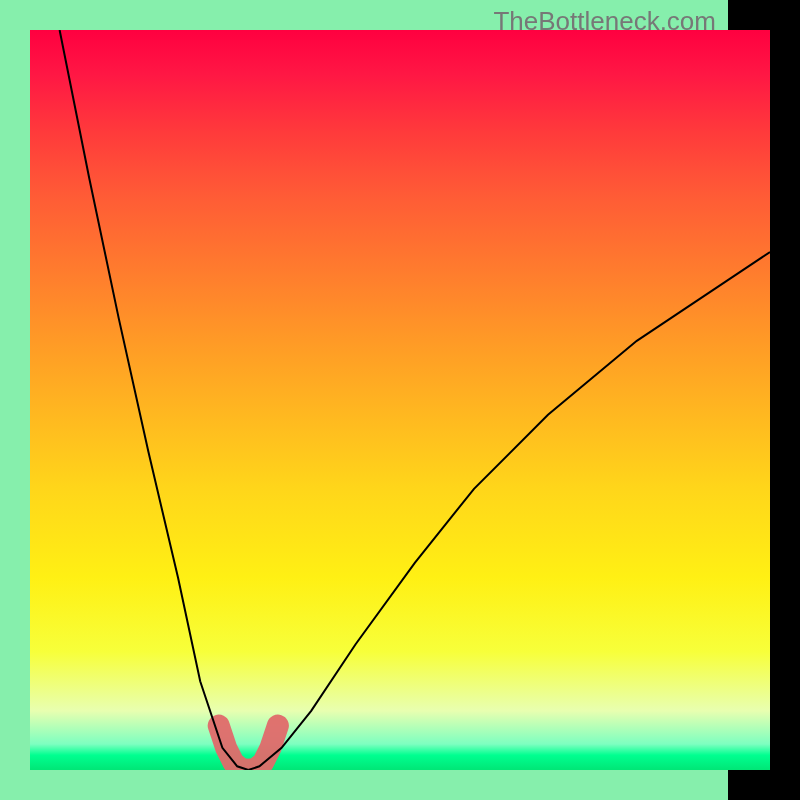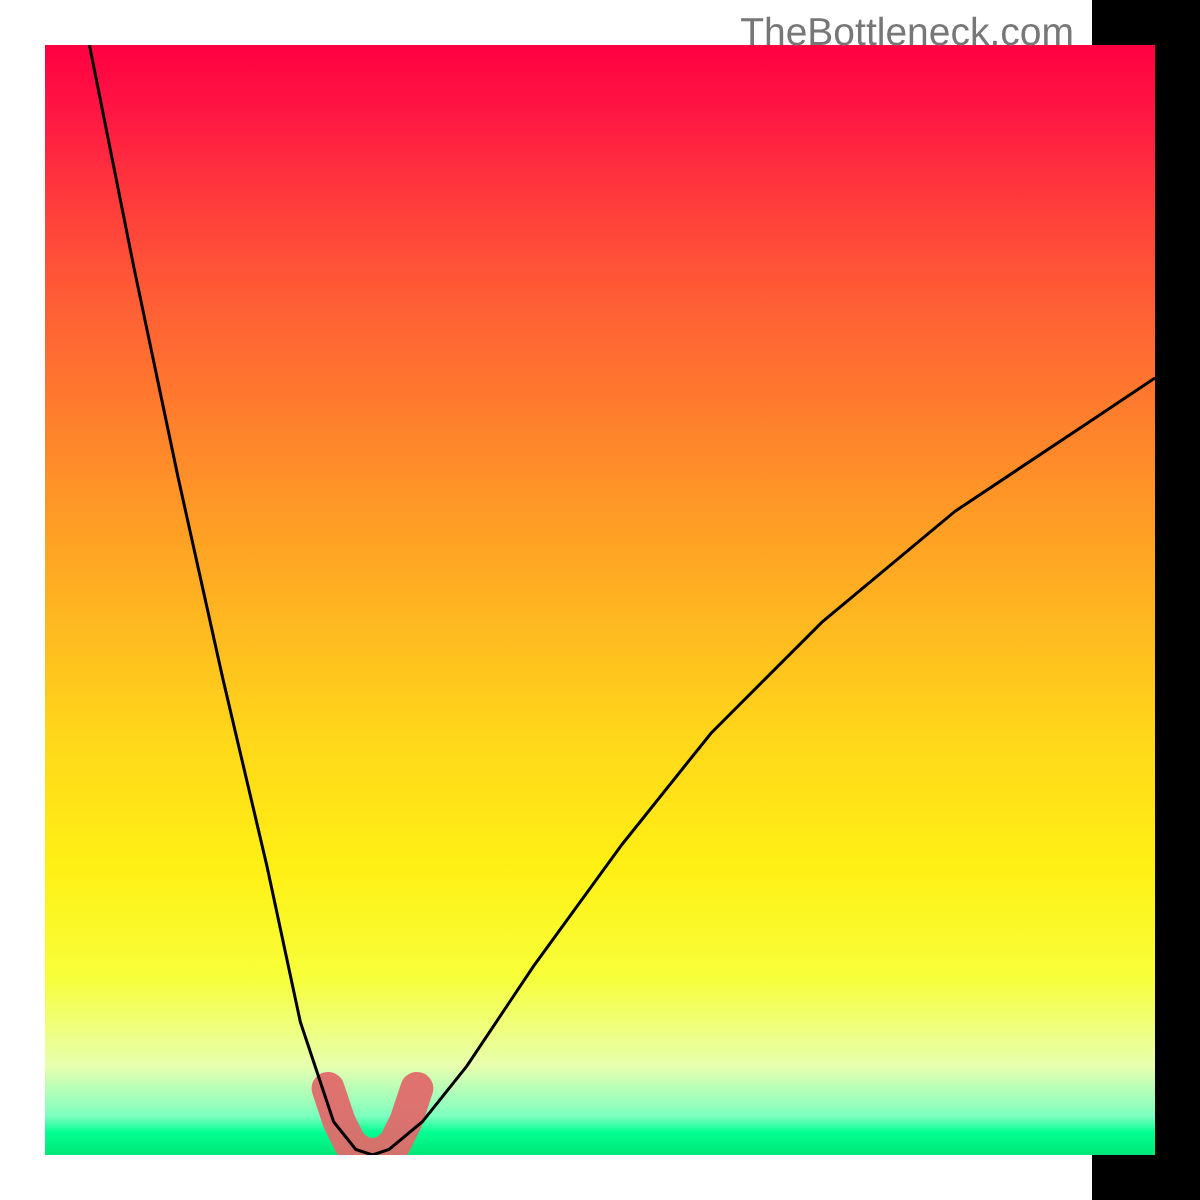--- a/index.html
+++ b/index.html
@@ -1,20 +1,20 @@
 <!DOCTYPE html>
 <html><head>
 <meta charset="utf-8">
 <style>
   * { margin: 0; padding: 0; box-sizing: border-box; }
   html, body { width: 800px; height: 800px; overflow: hidden; background: #000; }
   .frame {
     width: 728px;
     height: 800px;
-    background: #ffffff;
+    background: #86efac;
     position: relative;
   }
   .watermark {
     position: absolute;
     top: 6px;
     right: 12px;
     font-family: Arial, sans-serif;
     font-size: 26px;
     font-weight: 500;
     color: #777;

